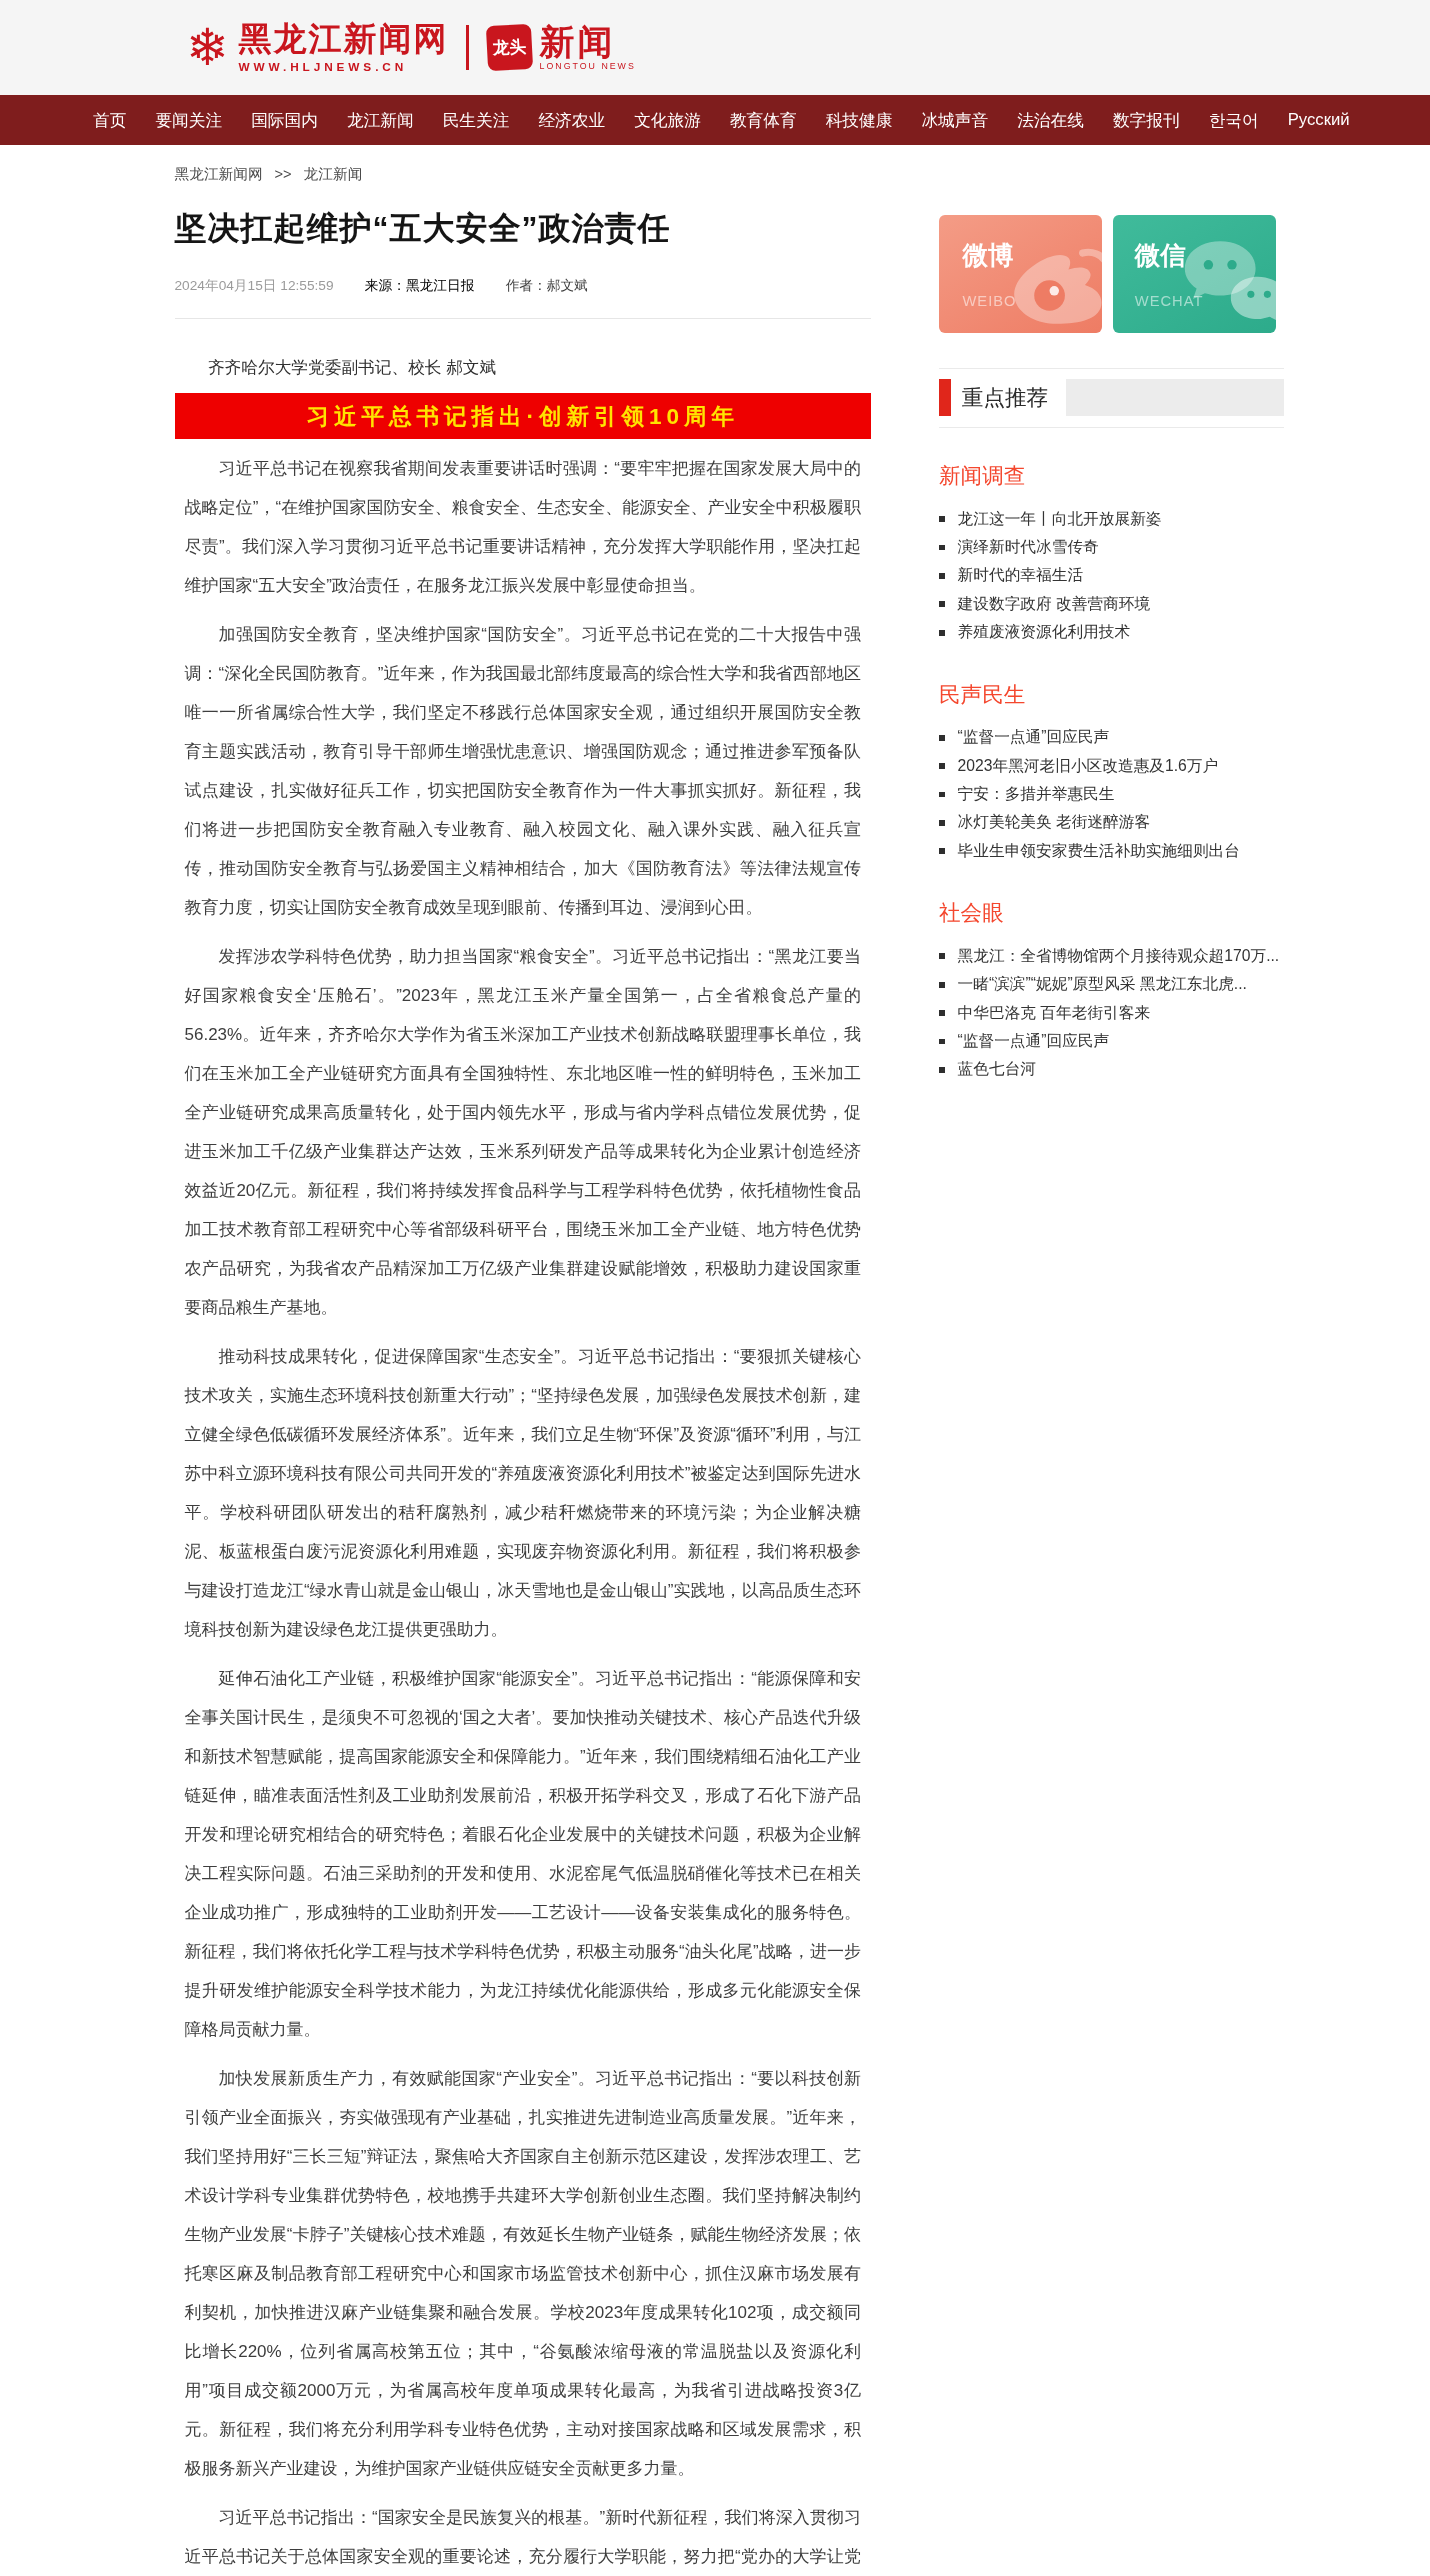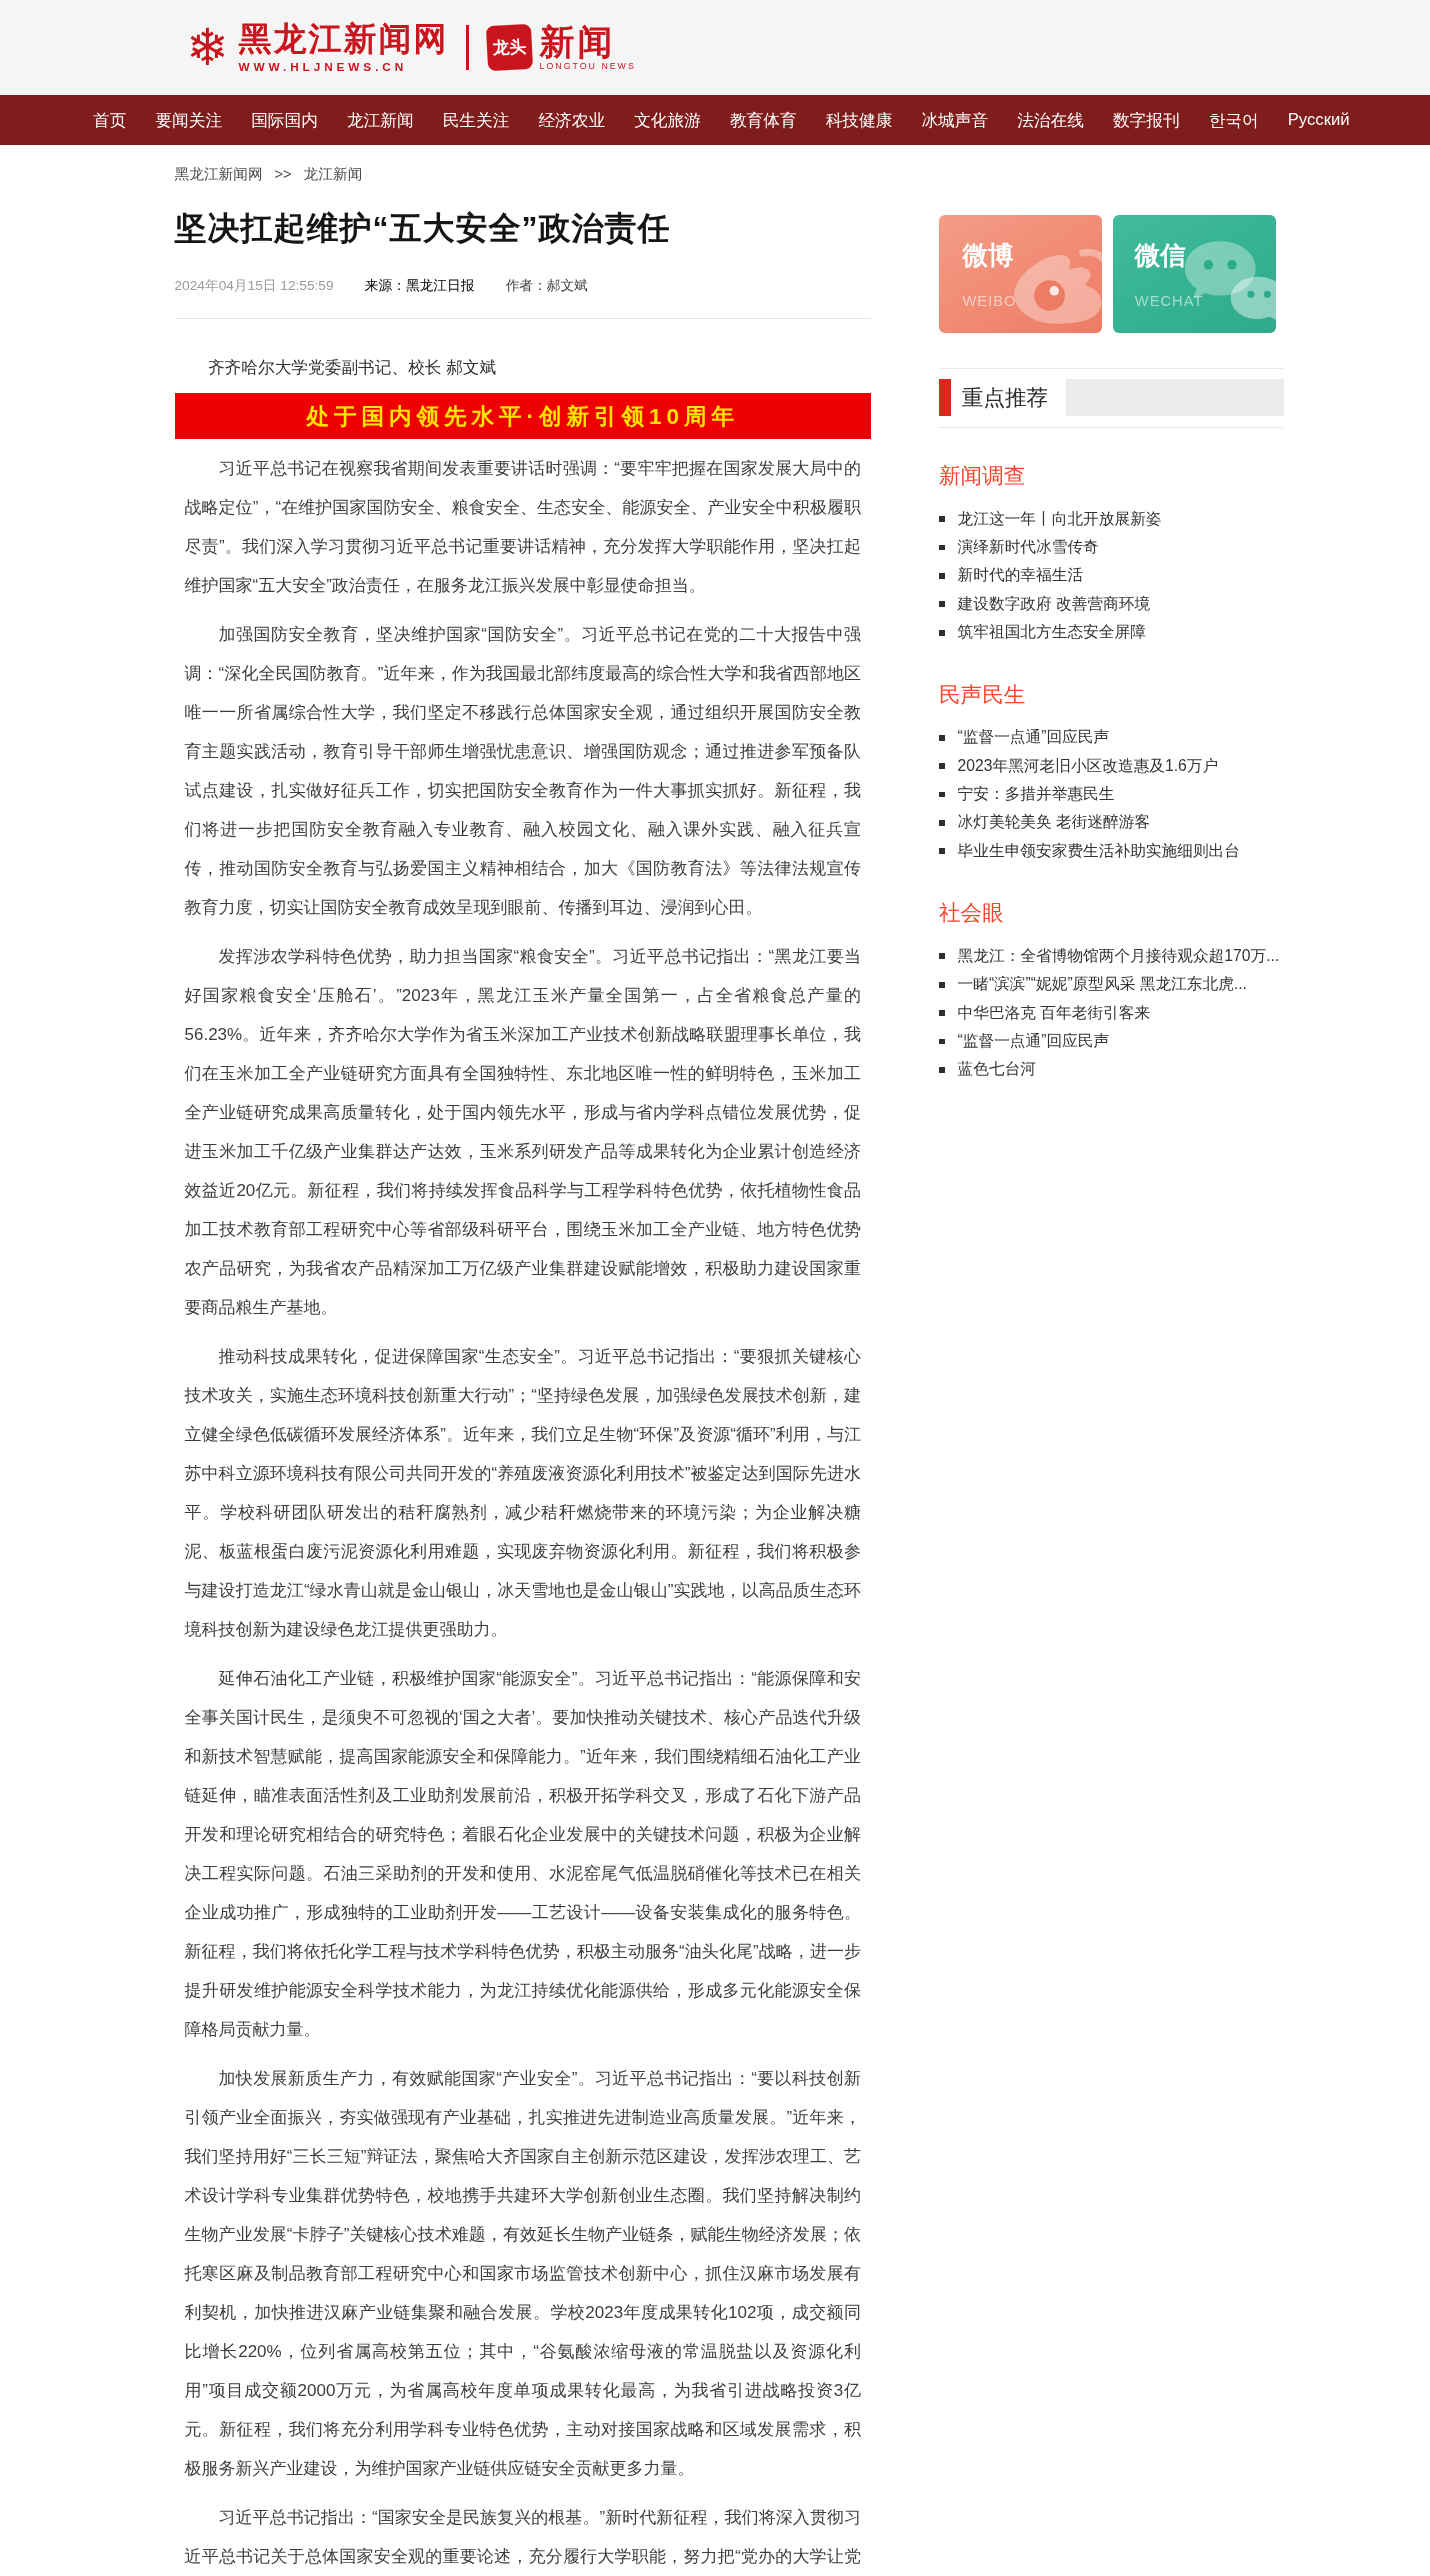--- a/index.html
+++ b/index.html
@@ -106,21 +106,21 @@
 <div class="content-row">
   <div class="main">
     <h1 class="title">坚决扛起维护“五大安全”政治责任</h1>
     <div class="dateline">
       <span class="date">2024年04月15日 12:55:59</span>
       <span class="src">来源：黑龙江日报</span>
       <span class="auth">作者：郝文斌</span>
     </div>
     <hr class="rule">
     <div class="byline">齐齐哈尔大学党委副书记、校长 郝文斌</div>
-    <div class="banner">处于国内领先水平·创新引领10周年</div>
+    <div class="banner">习近平总书记指出·创新引领10周年</div>
     <div class="body-text">
         <p class="para">习近平总书记在视察我省期间发表重要讲话时强调：“要牢牢把握在国家发展大局中的战略定位”，“在维护国家国防安全、粮食安全、生态安全、能源安全、产业安全中积极履职尽责”。我们深入学习贯彻习近平总书记重要讲话精神，充分发挥大学职能作用，坚决扛起维护国家“五大安全”政治责任，在服务龙江振兴发展中彰显使命担当。</p>
         <p class="para">加强国防安全教育，坚决维护国家“国防安全”。习近平总书记在党的二十大报告中强调：“深化全民国防教育。”近年来，作为我国最北部纬度最高的综合性大学和我省西部地区唯一一所省属综合性大学，我们坚定不移践行总体国家安全观，通过组织开展国防安全教育主题实践活动，教育引导干部师生增强忧患意识、增强国防观念；通过推进参军预备队试点建设，扎实做好征兵工作，切实把国防安全教育作为一件大事抓实抓好。新征程，我们将进一步把国防安全教育融入专业教育、融入校园文化、融入课外实践、融入征兵宣传，推动国防安全教育与弘扬爱国主义精神相结合，加大《国防教育法》等法律法规宣传教育力度，切实让国防安全教育成效呈现到眼前、传播到耳边、浸润到心田。</p>
         <p class="para">发挥涉农学科特色优势，助力担当国家“粮食安全”。习近平总书记指出：“黑龙江要当好国家粮食安全‘压舱石’。”2023年，黑龙江玉米产量全国第一，占全省粮食总产量的56.23%。近年来，齐齐哈尔大学作为省玉米深加工产业技术创新战略联盟理事长单位，我们在玉米加工全产业链研究方面具有全国独特性、东北地区唯一性的鲜明特色，玉米加工全产业链研究成果高质量转化，处于国内领先水平，形成与省内学科点错位发展优势，促进玉米加工千亿级产业集群达产达效，玉米系列研发产品等成果转化为企业累计创造经济效益近20亿元。新征程，我们将持续发挥食品科学与工程学科特色优势，依托植物性食品加工技术教育部工程研究中心等省部级科研平台，围绕玉米加工全产业链、地方特色优势农产品研究，为我省农产品精深加工万亿级产业集群建设赋能增效，积极助力建设国家重要商品粮生产基地。</p>
         <p class="para">推动科技成果转化，促进保障国家“生态安全”。习近平总书记指出：“要狠抓关键核心技术攻关，实施生态环境科技创新重大行动”；“坚持绿色发展，加强绿色发展技术创新，建立健全绿色低碳循环发展经济体系”。近年来，我们立足生物“环保”及资源“循环”利用，与江苏中科立源环境科技有限公司共同开发的“养殖废液资源化利用技术”被鉴定达到国际先进水平。学校科研团队研发出的秸秆腐熟剂，减少秸秆燃烧带来的环境污染；为企业解决糖泥、板蓝根蛋白废污泥资源化利用难题，实现废弃物资源化利用。新征程，我们将积极参与建设打造龙江“绿水青山就是金山银山，冰天雪地也是金山银山”实践地，以高品质生态环境科技创新为建设绿色龙江提供更强助力。</p>
         <p class="para">延伸石油化工产业链，积极维护国家“能源安全”。习近平总书记指出：“能源保障和安全事关国计民生，是须臾不可忽视的‘国之大者’。要加快推动关键技术、核心产品迭代升级和新技术智慧赋能，提高国家能源安全和保障能力。”近年来，我们围绕精细石油化工产业链延伸，瞄准表面活性剂及工业助剂发展前沿，积极开拓学科交叉，形成了石化下游产品开发和理论研究相结合的研究特色；着眼石化企业发展中的关键技术问题，积极为企业解决工程实际问题。石油三采助剂的开发和使用、水泥窑尾气低温脱硝催化等技术已在相关企业成功推广，形成独特的工业助剂开发——工艺设计——设备安装集成化的服务特色。新征程，我们将依托化学工程与技术学科特色优势，积极主动服务“油头化尾”战略，进一步提升研发维护能源安全科学技术能力，为龙江持续优化能源供给，形成多元化能源安全保障格局贡献力量。</p>
         <p class="para">加快发展新质生产力，有效赋能国家“产业安全”。习近平总书记指出：“要以科技创新引领产业全面振兴，夯实做强现有产业基础，扎实推进先进制造业高质量发展。”近年来，我们坚持用好“三长三短”辩证法，聚焦哈大齐国家自主创新示范区建设，发挥涉农理工、艺术设计学科专业集群优势特色，校地携手共建环大学创新创业生态圈。我们坚持解决制约生物产业发展“卡脖子”关键核心技术难题，有效延长生物产业链条，赋能生物经济发展；依托寒区麻及制品教育部工程研究中心和国家市场监管技术创新中心，抓住汉麻市场发展有利契机，加快推进汉麻产业链集聚和融合发展。学校2023年度成果转化102项，成交额同比增长220%，位列省属高校第五位；其中，“谷氨酸浓缩母液的常温脱盐以及资源化利用”项目成交额2000万元，为省属高校年度单项成果转化最高，为我省引进战略投资3亿元。新征程，我们将充分利用学科专业特色优势，主动对接国家战略和区域发展需求，积极服务新兴产业建设，为维护国家产业链供应链安全贡献更多力量。</p>
         <p class="para">习近平总书记指出：“国家安全是民族复兴的根基。”新时代新征程，我们将深入贯彻习近平总书记关于总体国家安全观的重要论述，充分履行大学职能，努力把“党办的大学让党放心、人民的大学不负人民”的精神品格转化为推动龙江高质量发展和高水平安全的力量之源。</p>
       </div>
   </div>
@@ -172,21 +172,21 @@
             <li>
               <span class="bullet"></span>
               <span>新时代的幸福生活</span>
             </li>
             <li>
               <span class="bullet"></span>
               <span>建设数字政府 改善营商环境</span>
             </li>
             <li>
               <span class="bullet"></span>
-              <span>筑牢祖国北方生态安全屏障</span>
+              <span>养殖废液资源化利用技术</span>
             </li>
           </ul>
         </div>
         <div class="side-section">
           <div class="side-heading">民声民生</div>
           <ul class="side-list">
             <li>
               <span class="bullet"></span>
               <span>“监督一点通”回应民声</span>
             </li>

